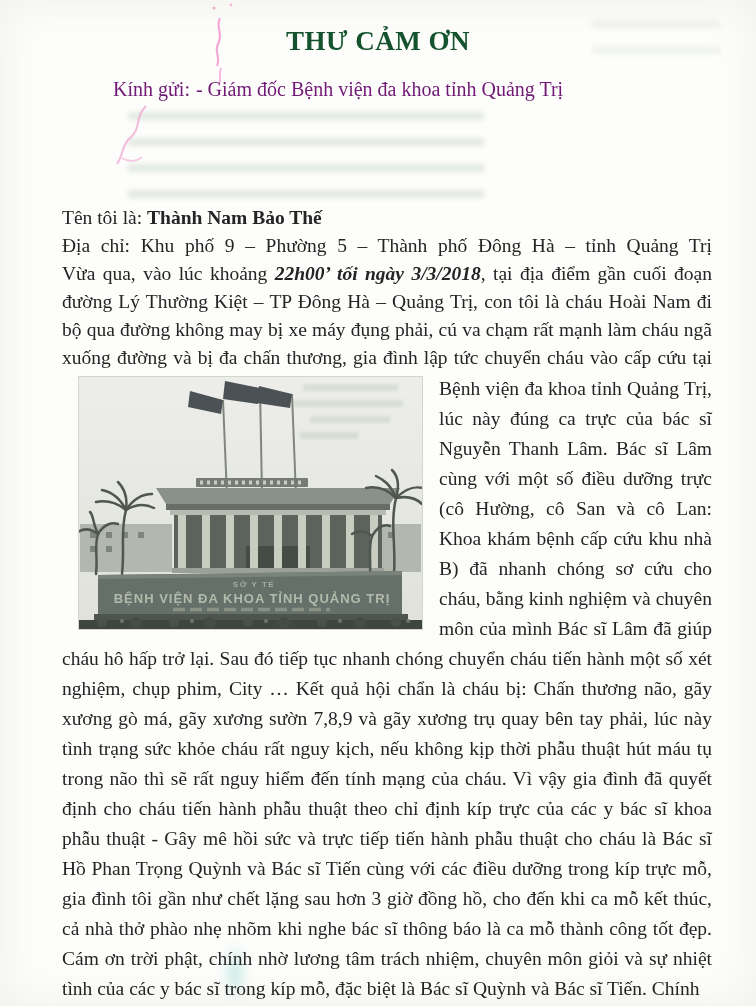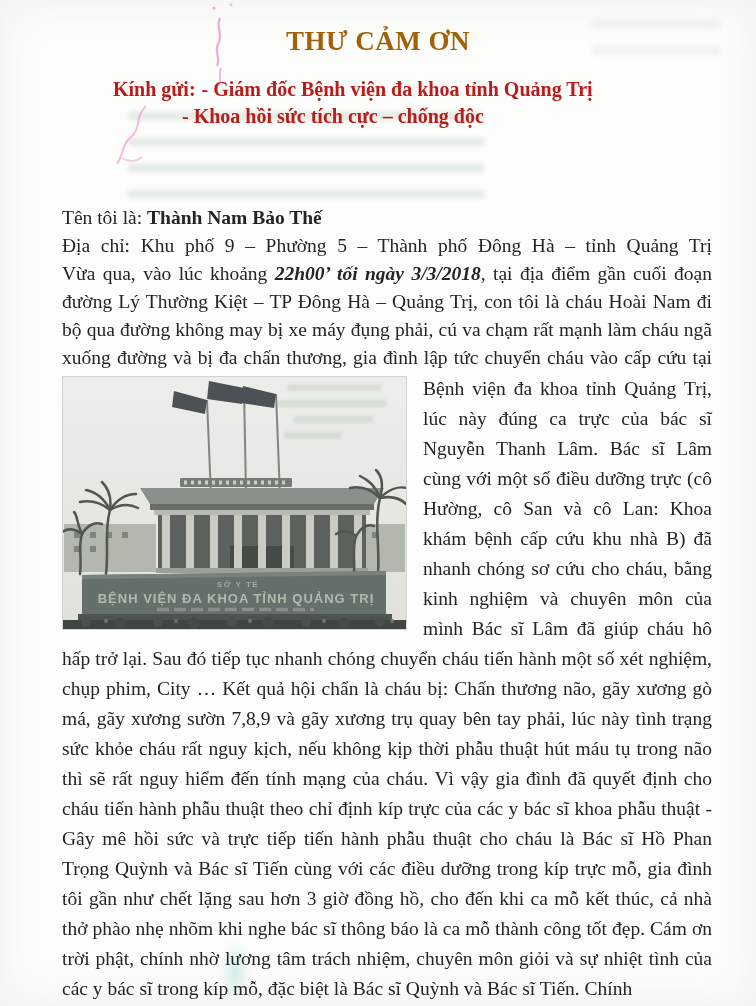--- a/index.html
+++ b/index.html
@@ -5,40 +5,40 @@
   html,body{margin:0;padding:0;background:#e9e9e6;}
   .page{
     position:relative;width:756px;height:1006px;margin:0 auto;
     background:#fdfdfb;color:#262626;overflow:hidden;
     font-family:"Liberation Serif",serif;
     box-shadow:inset 0 0 46px rgba(190,190,178,.22);
   }
   
   .title{
     position:absolute;top:26px;left:0;width:100%;margin:0;
-    text-align:center;font-size:27px;font-weight:bold;letter-spacing:.5px;color:#a16207;
+    text-align:center;font-size:27px;font-weight:bold;letter-spacing:.5px;color:#14532d;
   }
   .recipients{
     position:absolute;left:113px;top:76px;
-    font-size:20px;font-weight:bold;line-height:27px;color:#b91c1c;
+    font-size:20px;font-weight:normal;line-height:27px;color:#701a75;
   }
   .recip-line{padding-left:69px;white-space:nowrap;}
   .recip-line.first{padding-left:0;}
   .recip-label{margin-right:6px;}
   
   .body{
     position:absolute;left:62px;top:204px;width:650px;
     font-size:19.5px;line-height:28px;text-align:justify;color:#242424;
   }
   .body p{margin:0;}
   .force-just{text-align-last:justify;}
   .para.lead{text-align-last:justify;}
   .flow{margin-top:2px;}
   .photo{
-    float:left;width:345px;height:254px;margin:2px 16px 4px 0;
+    float:left;width:345px;height:254px;margin:2px 16px 4px 16px;
     background:#bef264;
   }
   .para.wrap{line-height:30px;}
   b{font-weight:bold;}
   
   .bleed{
     position:absolute;border-radius:4px;pointer-events:none;
     background:repeating-linear-gradient(180deg,#9fb6a3 0 8px,rgba(0,0,0,0) 8px 26px);
     filter:blur(2.5px);
   }
@@ -70,23 +70,20 @@
   <svg class="pink-mark pink-2" width="48" height="68" viewBox="0 0 48 68">
     <path d="M36,4 C24,16 32,26 20,36 C12,42 14,52 7,62" stroke="#f0a5d2" stroke-width="2.2" fill="none" opacity=".7"></path>
     <path d="M12,56 C18,60 26,60 32,55" stroke="#f0a5d2" stroke-width="2" fill="none" opacity=".55"></path>
   </svg>
 
   <h1 class="title">THƯ CẢM ƠN</h1>
 
   <div class="recipients">
     <div class="recip-line first">
       <span class="recip-label">Kính gửi:</span><span class="recip-item">- Giám đốc Bệnh viện đa khoa tỉnh Quảng Trị</span>
-    </div>
-    <div class="recip-line">
-      <span class="recip-item">- Khoa hồi sức tích cực – chống độc</span>
     </div>
   </div>
 
   <div class="body">
     <p class="line"><span>Tên tôi là: </span><b>Thành Nam Bảo Thế</b></p>
     <p class="line force-just">Địa chỉ: Khu phố 9 – Phường 5 – Thành phố Đông Hà – tỉnh Quảng Trị</p>
 
     <p class="para lead"><span>Vừa qua, vào lúc khoảng </span><b><i>22h00’ tối ngày 3/3/2018</i></b><span>, tại địa điểm gần cuối đoạn đường Lý Thường Kiệt – TP Đông Hà – Quảng Trị, con tôi là cháu Hoài Nam đi bộ qua đường không may bị xe máy đụng phải, cú va chạm rất mạnh làm cháu ngã xuống đường và bị đa chấn thương, gia đình lập tức chuyển cháu vào cấp cứu tại</span></p>
 
     <div class="flow">

